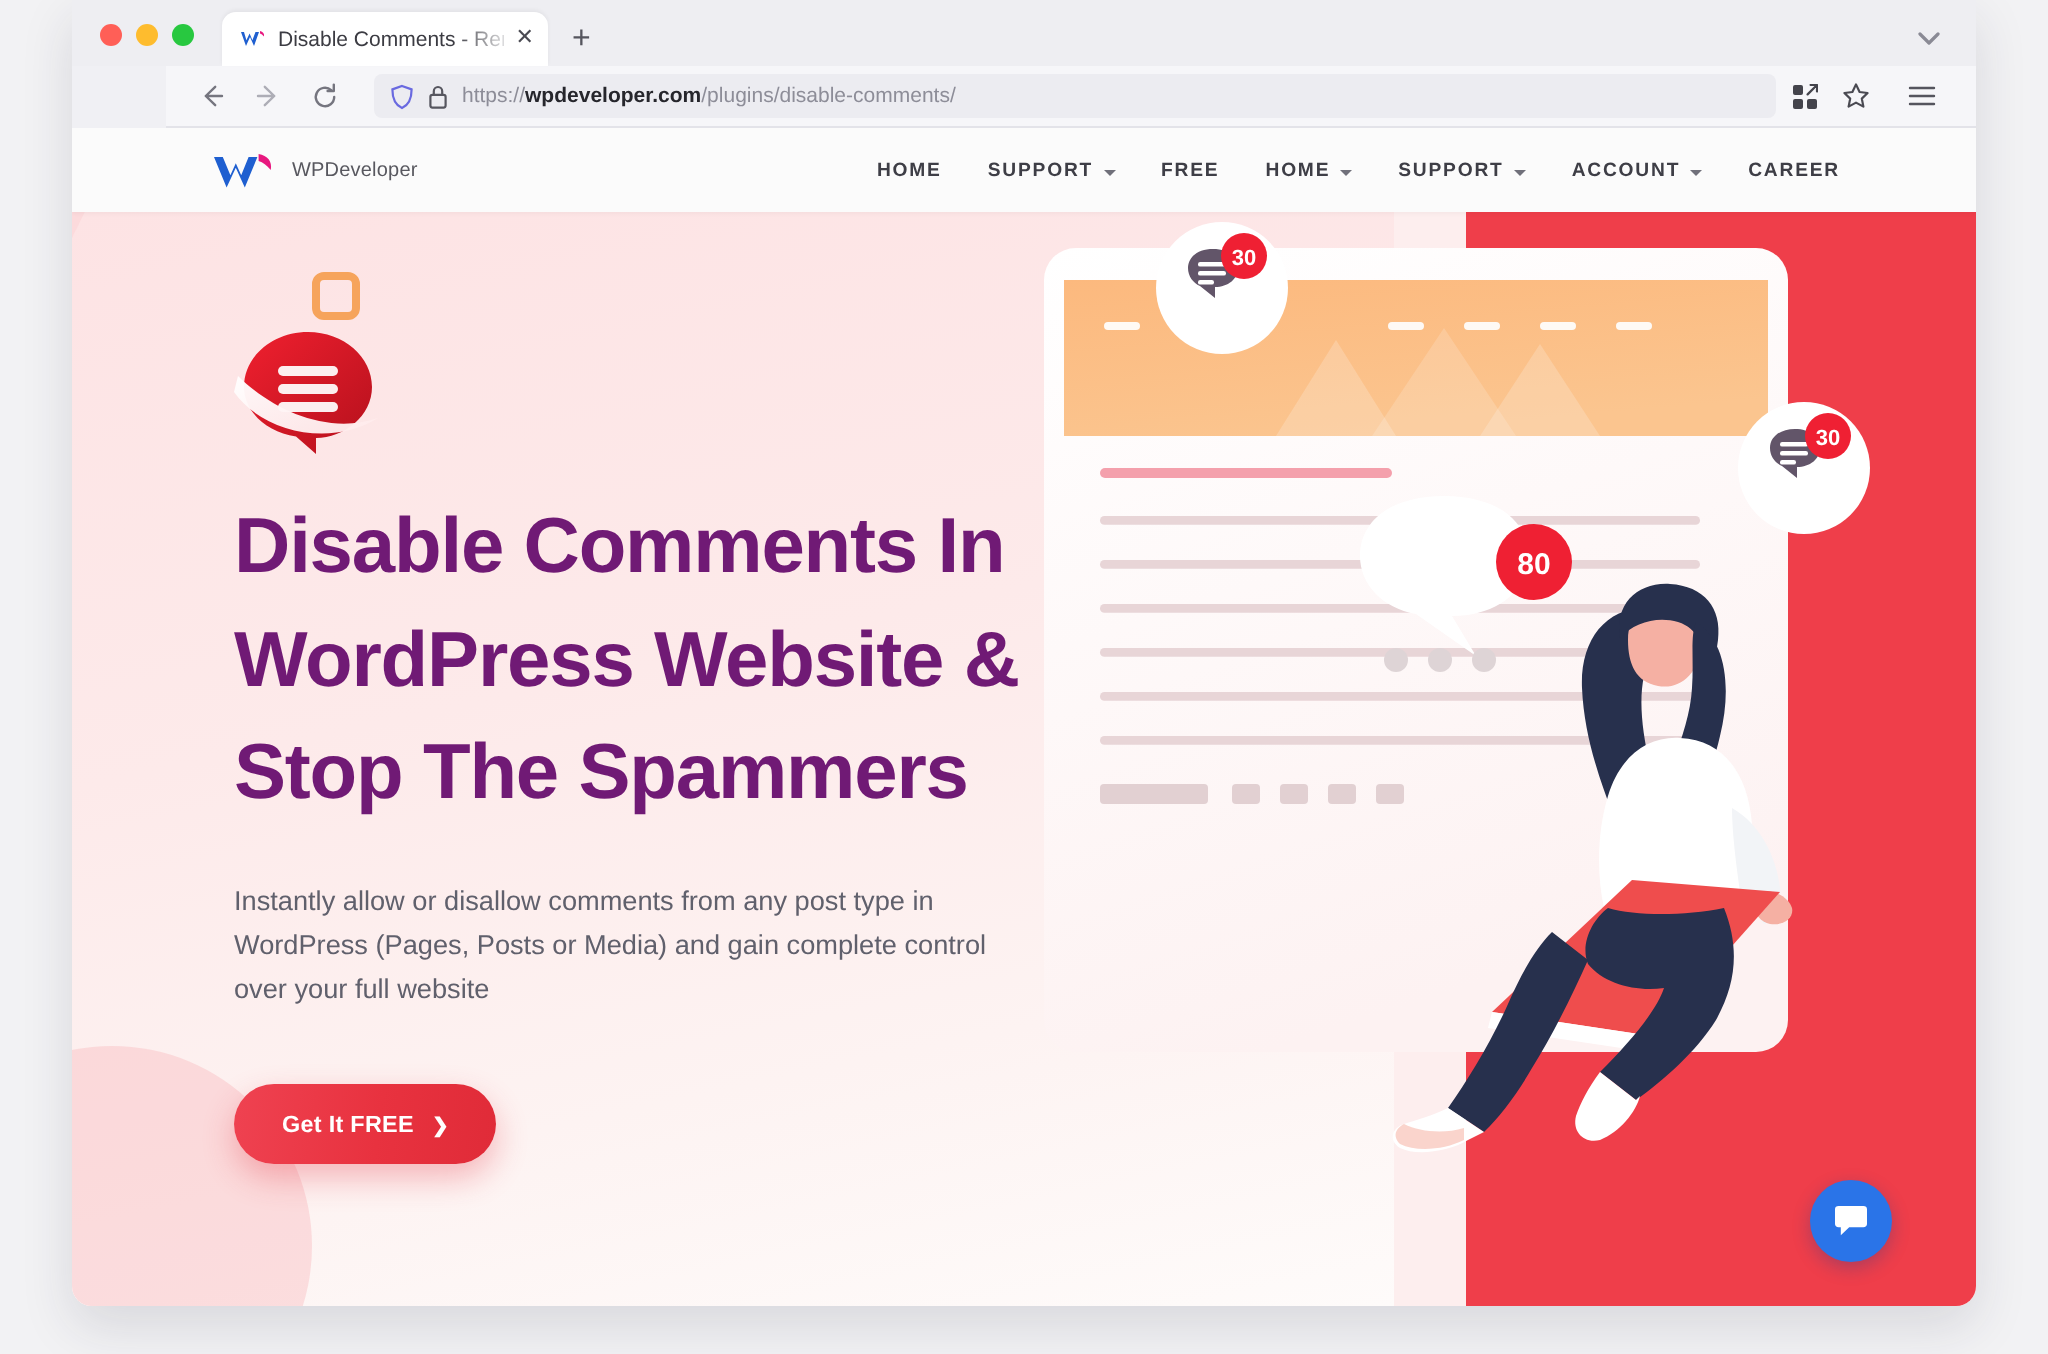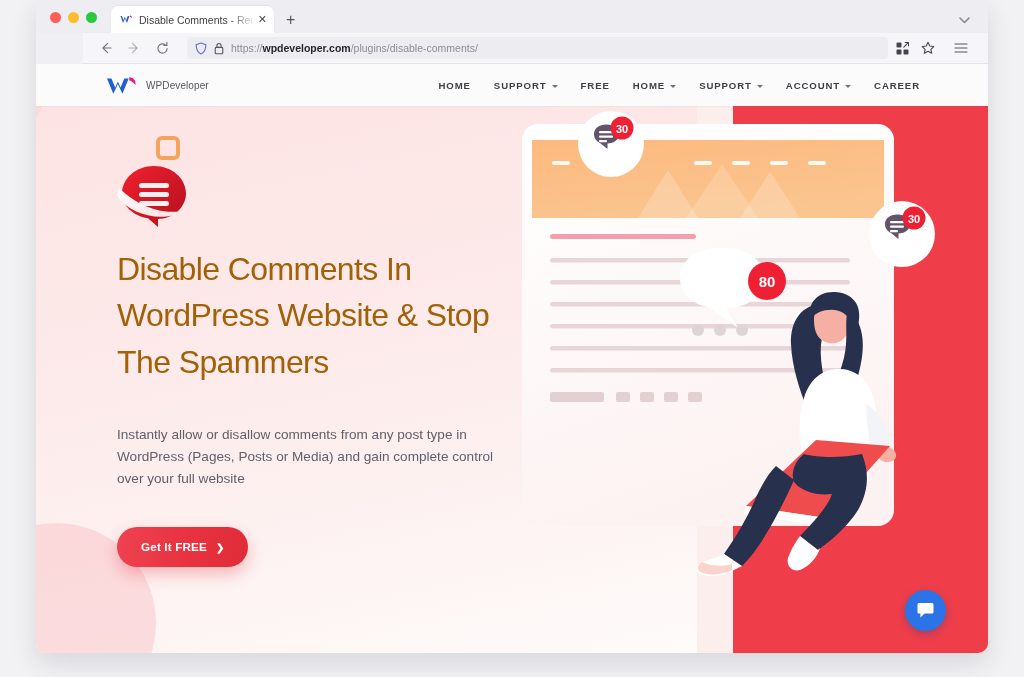--- a/index.html
+++ b/index.html
@@ -178,27 +178,27 @@
 
   #plugin-logo { position: relative; width: 80px; height: 92px; margin-bottom: 18px; }
   #logo-square {
     position: absolute; left: 39px; top: 0;
     width: 24px; height: 24px; border-radius: 6px;
     border: 4px solid #f6a45c;
   }
   #logo-bubble { position: absolute; left: 0; top: 28px; width: 75px; height: 64px; }
 
   #hero-title {
-    font-size: 32px; line-height: 1.45;
-    font-weight: 400; color: #a16207;
+    font-size: 39px; line-height: 1.45;
+    font-weight: 700; color: #701a75;
     letter-spacing: -0.6px;
     max-width: 420px;
   }
   #hero-subtitle {
-    margin-top: 39px;
+    margin-top: 24px;
     font-size: 13.6px; line-height: 1.63;
     color: #60606c;
     max-width: 400px;
   }
   #cta-button {
     margin-top: 36px;
     display: inline-flex; align-items: center; gap: 9px;
     height: 40px; padding: 12px 24px;
     border: none; border-radius: 22px;
     background: linear-gradient(98deg, #ef4251 0%, #e8323f 55%, #e02b38 100%);

